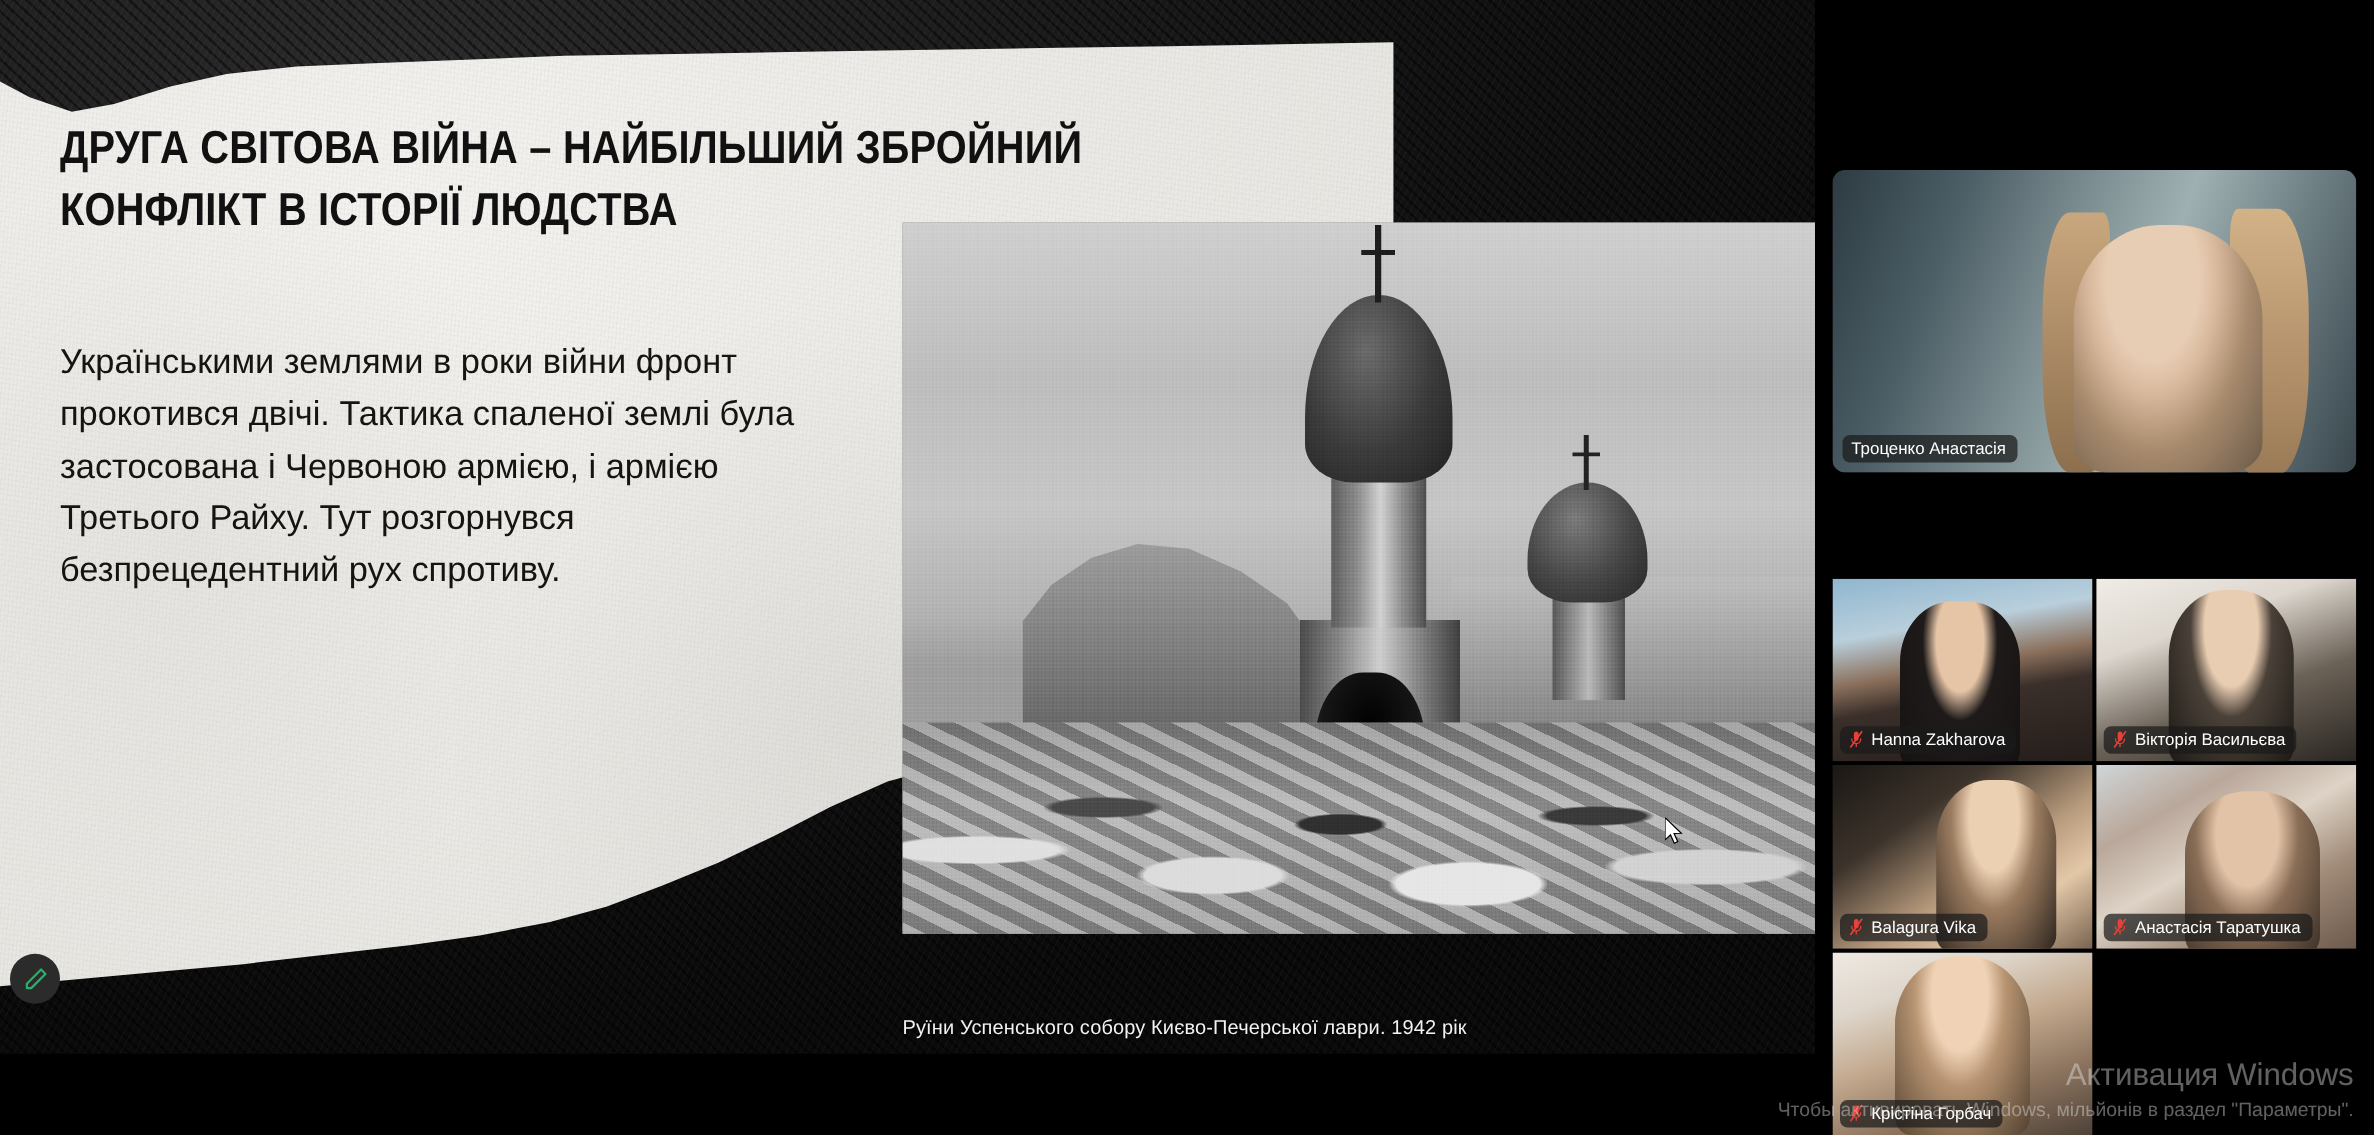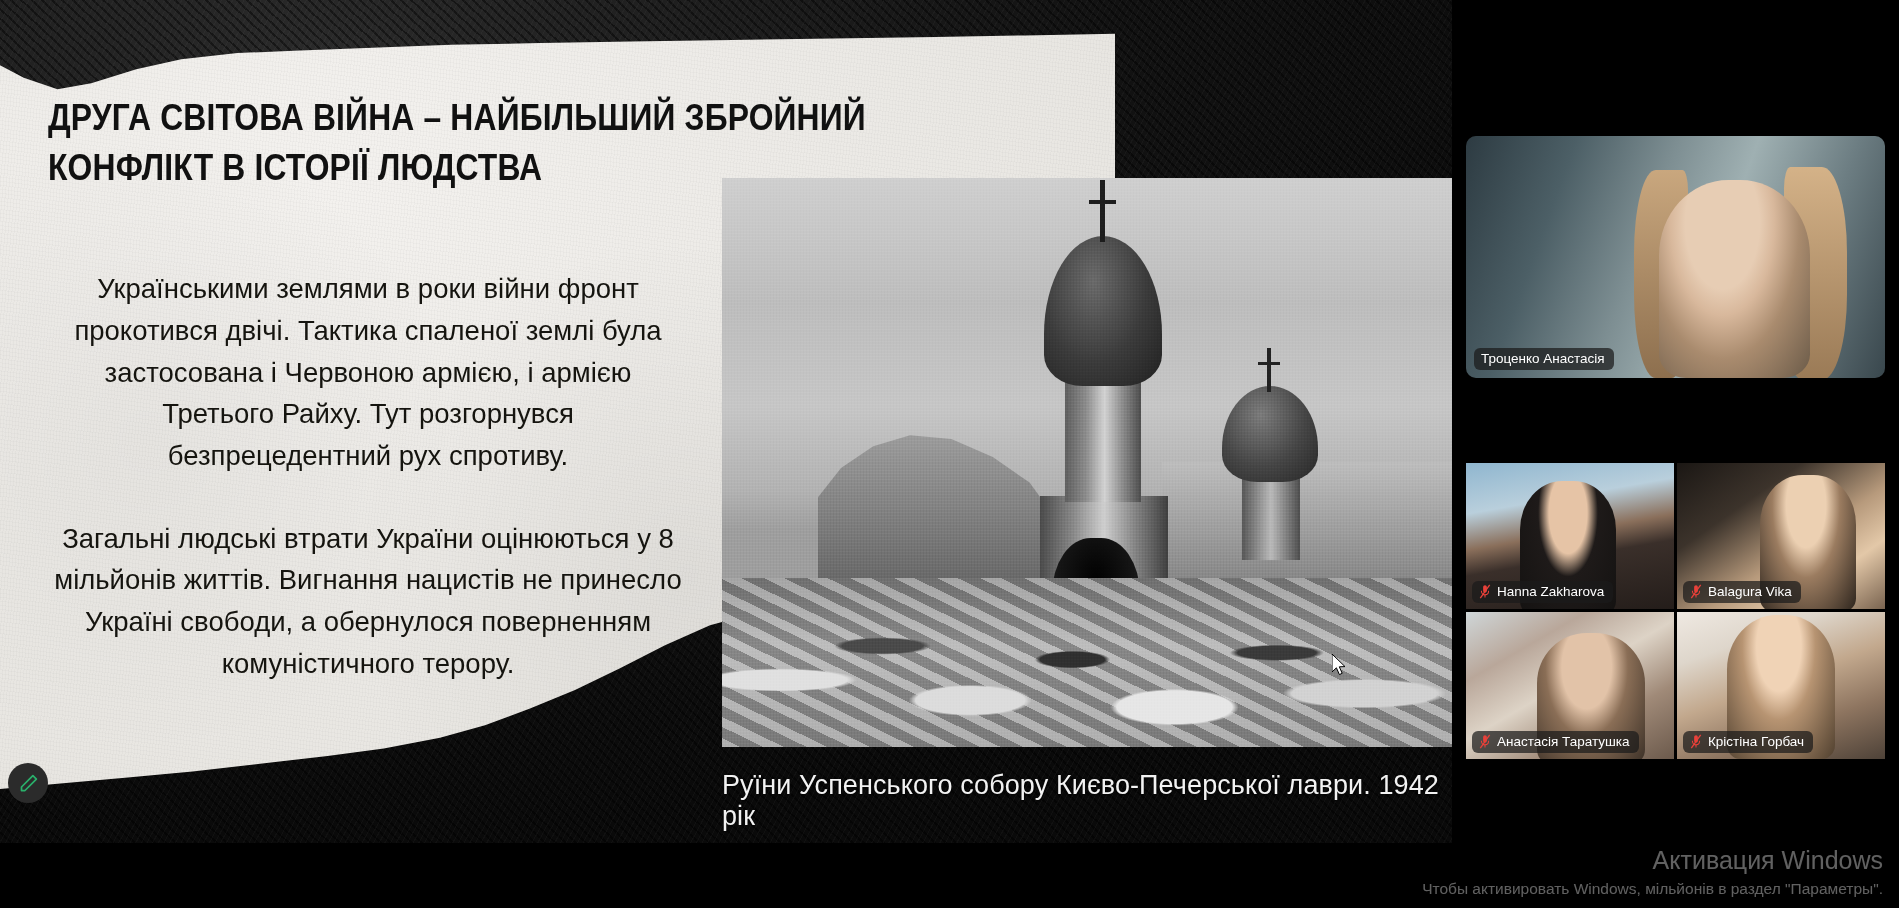--- a/index.html
+++ b/index.html
@@ -88,21 +88,21 @@
     transform-origin: left top;
   }
   .slide-body {
     position: absolute; left: 48px; top: 268px;
     width: 640px;
     font-size: 27.5px;
     line-height: 1.52;
     color: #15140f;
     font-family: "Liberation Sans", sans-serif;
   }
-  .slide-body p { margin: 0 0 1.48em 0; text-align: center; }
+  .slide-body p { margin: 0 0 1.48em 0; }
   .slide-body p:last-child { margin-bottom: 0; }
 
   
   .photo-frame {
     position: absolute;
     left: 722px; top: 178px;
     width: 730px; height: 569px;
     overflow: hidden;
     background:#9a9a9a;
   }
@@ -170,24 +170,24 @@
   .photo-grain {
     position:absolute; inset:0;
     background-image:
       repeating-linear-gradient(0deg, rgba(255,255,255,.05) 0 1px, transparent 1px 3px),
       repeating-linear-gradient(90deg, rgba(0,0,0,.05) 0 1px, transparent 1px 3px);
     mix-blend-mode: overlay;
   }
 
   .caption {
     position: absolute;
-    left: 722px; top: 770px;
+    left: 722px; top: 814px;
     width: 730px;
     color: #f2f2f2;
-    font-size: 27px;
+    font-size: 16px;
     font-family: "Liberation Sans", sans-serif;
     letter-spacing: .1px;
     text-shadow: 0 1px 3px rgba(0,0,0,.9);
   }
 
   
   .pen-button {
     position:absolute; left: 8px; top: 763px;
     width: 40px; height: 40px; border-radius: 50%;
     background: #2b2b2b;
@@ -311,21 +311,20 @@
 
   <div id="slide-stage">
     <div class="slide-black-bg"></div>
 
     <div class="paper"></div>
 
     <h1 class="slide-title">ДРУГА СВІТОВА ВІЙНА – НАЙБІЛЬШИЙ ЗБРОЙНИЙ КОНФЛІКТ В ІСТОРІЇ ЛЮДСТВА</h1>
 
     <div class="slide-body">
       <p>Українськими землями в роки війни фронт прокотився двічі. Тактика спаленої землі була застосована і Червоною армією, і армією Третього Райху. Тут розгорнувся безпрецедентний рух спротиву.</p>
-      <p>Загальні людські втрати України оцінюються у 8 мільйонів життів. Вигнання нацистів не принесло Україні свободи, а обернулося поверненням комуністичного терору.</p>
     </div>
 
     <div class="photo-frame">
       <div class="photo-img">
         <div class="cath wing-l"></div>
         <div class="cath wing-r"></div>
         <div class="cath dome-drum"></div>
         <div class="cath dome-neck"></div>
         <div class="cath dome-main"></div>
         <div class="cath spire"></div>
@@ -374,20 +373,32 @@
           <svg class="mute-icon" viewBox="0 0 12 16">
             <path d="M6 1.2c-1.1 0-2 .9-2 2v4c0 1.1.9 2 2 2s2-.9 2-2v-4c0-1.1-.9-2-2-2z" fill="#e8413a"></path>
             <path d="M2.2 7.2v.6a3.8 3.8 0 007.6 0v-.6" stroke="#e8413a" stroke-width="1.1" fill="none"></path>
             <line x1="6" y1="11.5" x2="6" y2="14.4" stroke="#e8413a" stroke-width="1.1"></line>
             <line x1="1" y1="15" x2="11" y2="1" stroke="#e8413a" stroke-width="1.4"></line>
           </svg>
           <span>Hanna Zakharova</span>
         </div>
       </div>
 
+      <div class="tile">
+        <div class="vid v2"></div>
+        <div class="name-chip">
+          <svg class="mute-icon" viewBox="0 0 12 16">
+            <path d="M6 1.2c-1.1 0-2 .9-2 2v4c0 1.1.9 2 2 2s2-.9 2-2v-4c0-1.1-.9-2-2-2z" fill="#e8413a"></path>
+            <path d="M2.2 7.2v.6a3.8 3.8 0 007.6 0v-.6" stroke="#e8413a" stroke-width="1.1" fill="none"></path>
+            <line x1="6" y1="11.5" x2="6" y2="14.4" stroke="#e8413a" stroke-width="1.1"></line>
+            <line x1="1" y1="15" x2="11" y2="1" stroke="#e8413a" stroke-width="1.4"></line>
+          </svg>
+          <span>Вікторія Васильєва</span>
+        </div>
+      </div>
 
       <div class="tile">
         <div class="vid v4"></div>
         <div class="name-chip">
           <svg class="mute-icon" viewBox="0 0 12 16">
             <path d="M6 1.2c-1.1 0-2 .9-2 2v4c0 1.1.9 2 2 2s2-.9 2-2v-4c0-1.1-.9-2-2-2z" fill="#e8413a"></path>
             <path d="M2.2 7.2v.6a3.8 3.8 0 007.6 0v-.6" stroke="#e8413a" stroke-width="1.1" fill="none"></path>
             <line x1="6" y1="11.5" x2="6" y2="14.4" stroke="#e8413a" stroke-width="1.1"></line>
             <line x1="1" y1="15" x2="11" y2="1" stroke="#e8413a" stroke-width="1.4"></line>
           </svg>

